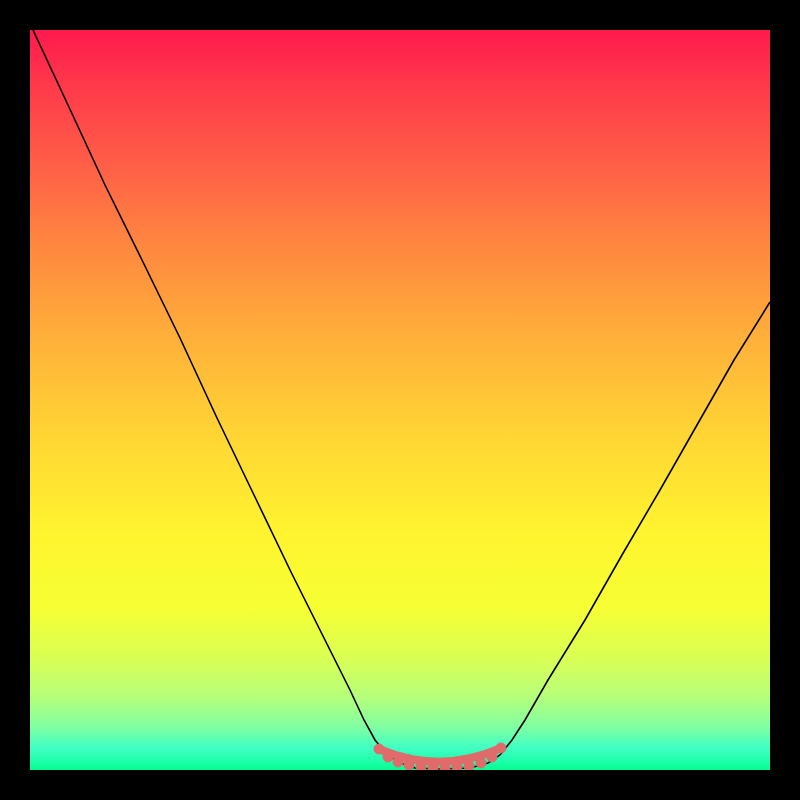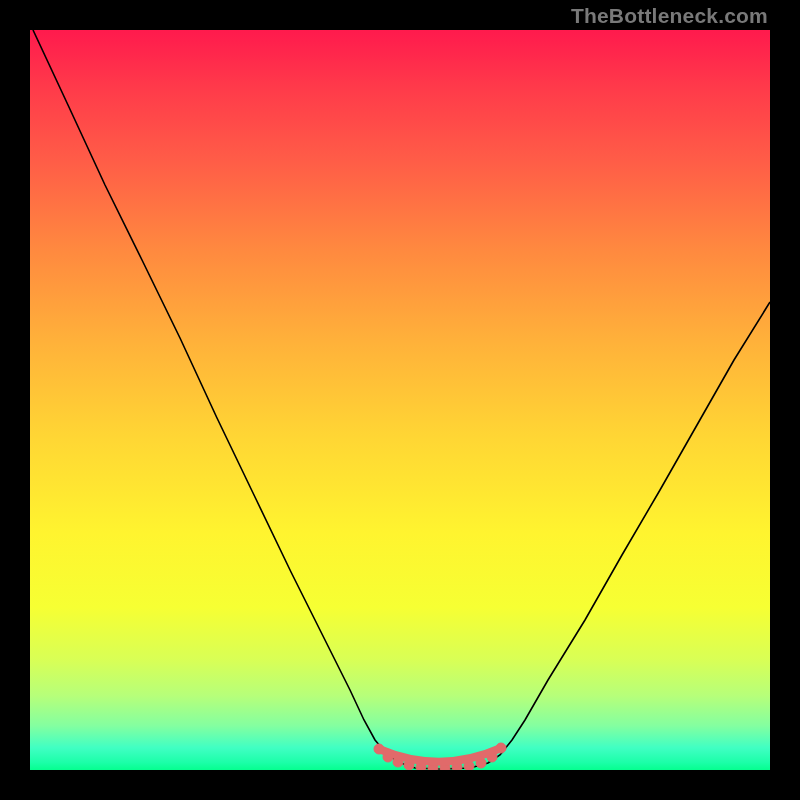--- a/index.html
+++ b/index.html
@@ -106,14 +106,13 @@
         <circle cx="427" cy="737" r="5"></circle>
         <circle cx="439" cy="736" r="5"></circle>
         <circle cx="451" cy="733" r="5"></circle>
         <circle cx="462" cy="727" r="5"></circle>
         <circle cx="471" cy="718" r="5"></circle>
         <path d="M349 719 Q 410 745 471 718" fill="none" stroke-width="8" stroke-linecap="round"></path>
       </g>
     </svg>
   </div>
 
-  <div class="watermark">TheBottleneck.com</div>
 </div>
 
 </body></html>

